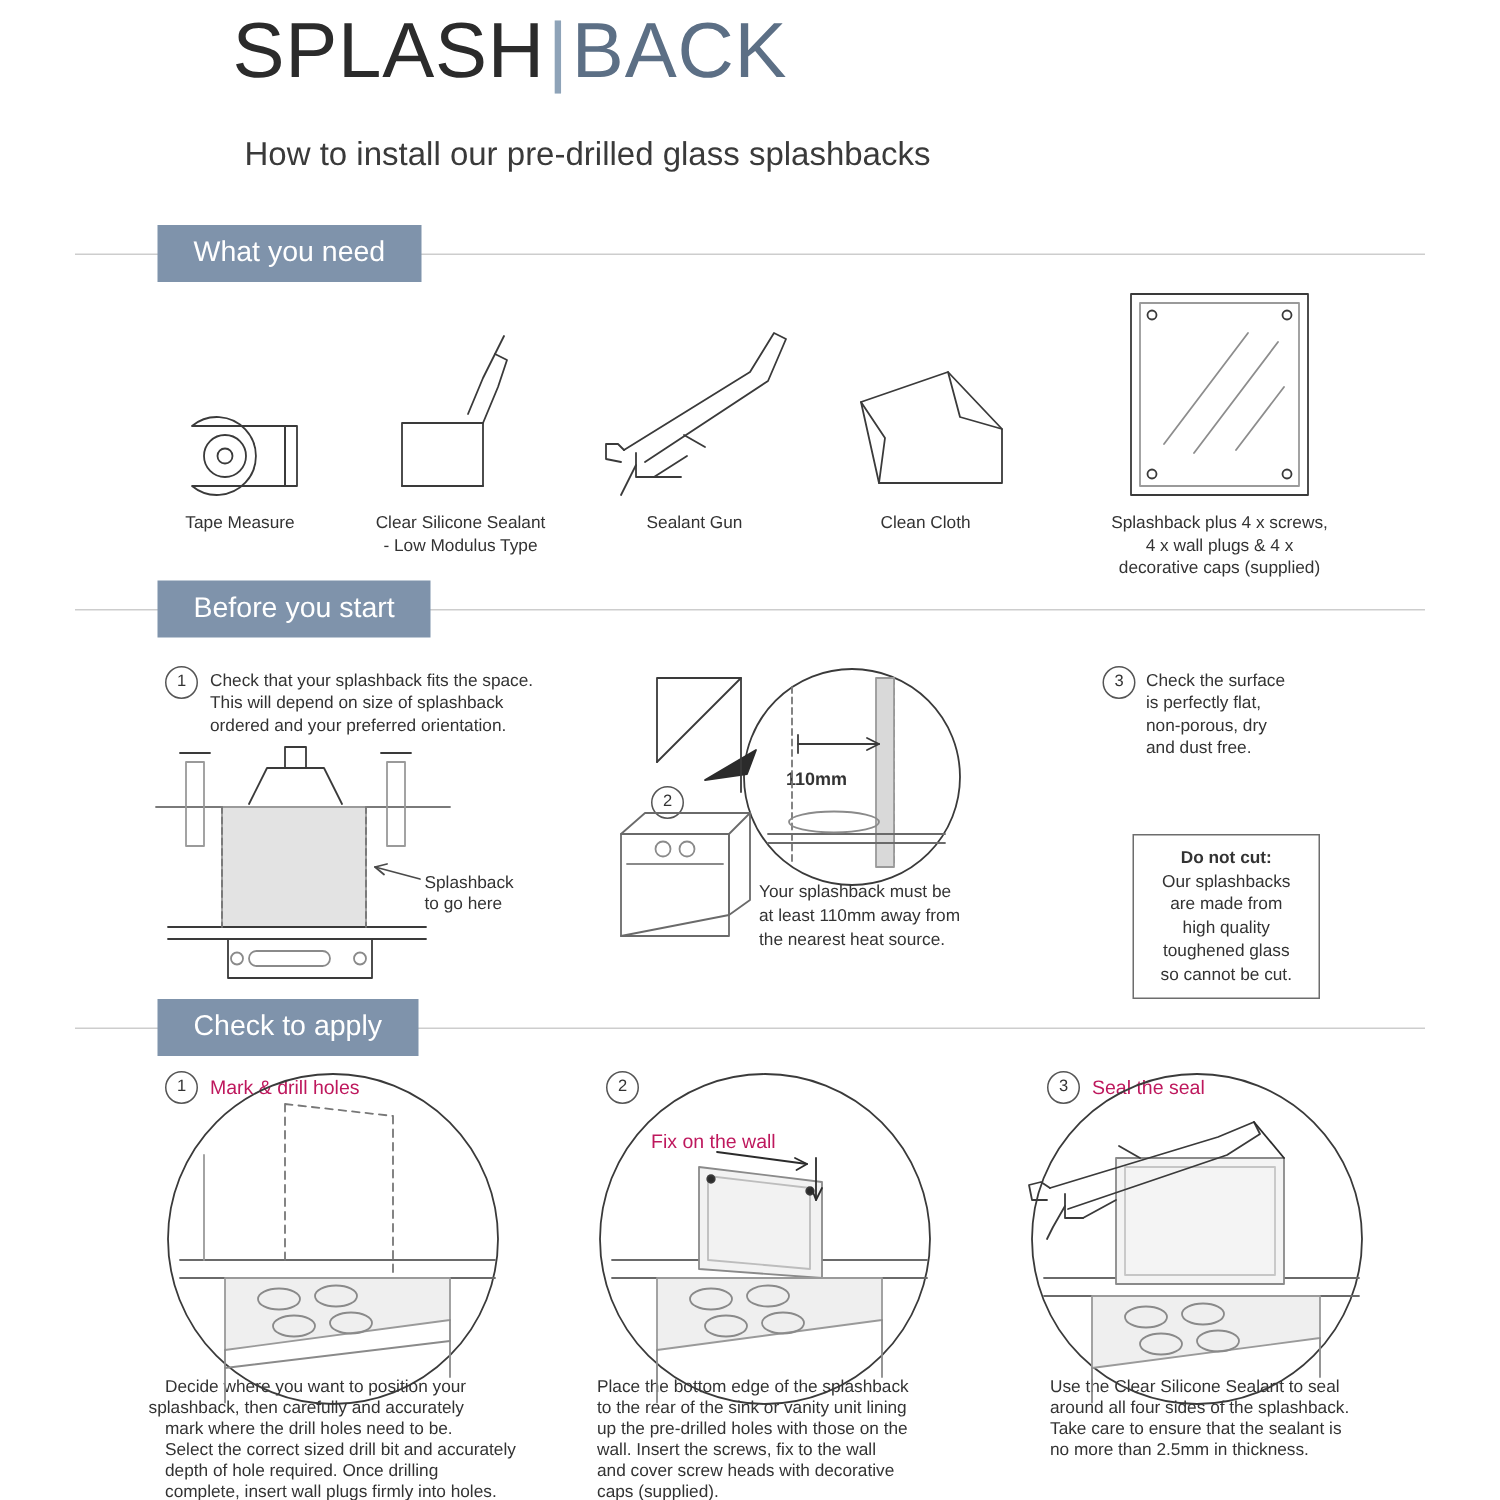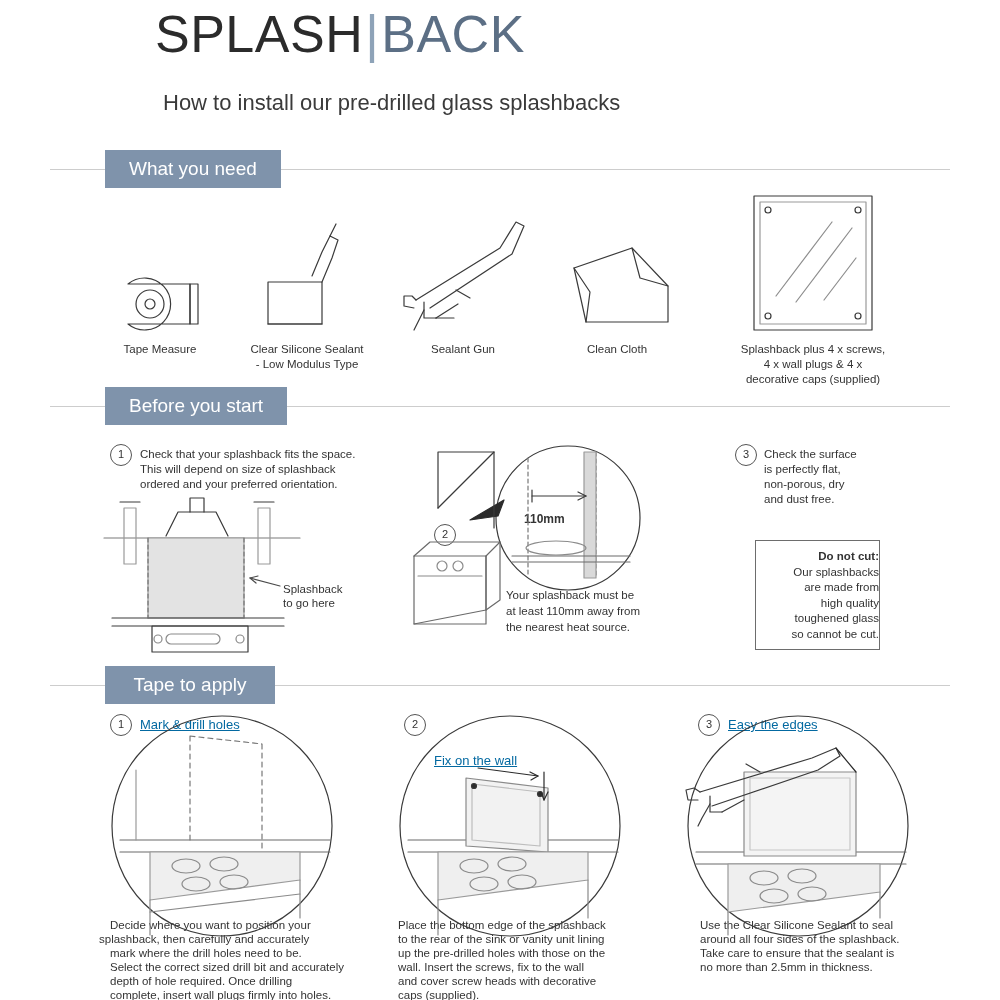--- a/index.html
+++ b/index.html
@@ -69,21 +69,21 @@
     left: 55px;
     top: 0;
     height: 38px;
     background: #7f93ab;
     color: #ffffff;
     font-size: 19px;
     line-height: 38px;
     padding: 0 24px 0 24px;
     min-width: 170px;
     box-sizing: border-box;
-    text-align: center;
+    text-align: left;
     white-space: nowrap;
   }
 
   
   .label {
     position: absolute;
     font-size: 11.5px;
     line-height: 15px;
     color: #333;
   }
@@ -102,22 +102,21 @@
     border-radius: 50%;
     font-size: 11px;
     line-height: 19px;
     text-align: center;
     color: #333;
     background: #fff;
   }
   .step-title {
     position: absolute;
     font-size: 13px;
-    color: #0369a1;
-    text-decoration: underline;
+    color: #be185d;
   }
   .box-note {
     position: absolute;
     border: 1px solid #6d6d6d;
     box-sizing: border-box;
     text-align: center;
     font-size: 11.5px;
     line-height: 15.5px;
     padding-top: 8px;
     color: #333;
@@ -148,21 +147,21 @@
     <div class="tab">What you need</div>
   </div>
 
   <div class="section-head" style="top:387px;">
     <div class="rule"></div>
     <div class="tab">Before you start</div>
   </div>
 
   <div class="section-head" style="top:666px;">
     <div class="rule"></div>
-    <div class="tab">Tape to apply</div>
+    <div class="tab">Check to apply</div>
   </div>
 
   <div class="label center" style="left:100px; top:342px; width:120px;">Tape Measure</div>
 
   <div class="label center" style="left:232px; top:342px; width:150px;">Clear Silicone Sealant</div>
   <div class="label center" style="left:232px; top:357px; width:150px;">- Low Modulus Type</div>
 
   <div class="label center" style="left:402px; top:342px; width:122px;">Sealant Gun</div>
 
   <div class="label center" style="left:556px; top:342px; width:122px;">Clean Cloth</div>
@@ -183,37 +182,37 @@
   <div class="label" style="left:506px; top:588px; width:200px;">Your splashback must be</div>
   <div class="label" style="left:506px; top:604px; width:200px;">at least 110mm away from</div>
   <div class="label" style="left:506px; top:620px; width:200px;">the nearest heat source.</div>
 
   <div class="num-circle" style="left:735px; top:444px;">3</div>
   <div class="label" style="left:764px; top:447px; width:170px;">Check the surface</div>
   <div class="label" style="left:764px; top:462px; width:170px;">is perfectly flat,</div>
   <div class="label" style="left:764px; top:477px; width:170px;">non-porous, dry</div>
   <div class="label" style="left:764px; top:492px; width:170px;">and dust free.</div>
 
-  <div class="box-note" style="left:755px; top:540px; width:125px; height:110px;text-align:right;">
+  <div class="box-note" style="left:755px; top:556px; width:125px; height:110px;">
     <b>Do not cut:</b><br>
     <span>Our splashbacks</span><br>
     <span>are made from</span><br>
     <span>high quality</span><br>
     <span>toughened glass</span><br>
     <span>so cannot be cut.</span>
   </div>
 
   <div class="num-circle" style="left:110px; top:714px;">1</div>
   <div class="step-title" style="left:140px; top:717px;">Mark &amp; drill holes</div>
 
   <div class="num-circle" style="left:404px; top:714px;">2</div>
   <div class="step-title" style="left:434px; top:717px;margin-top:36px;">Fix on the wall</div>
 
   <div class="num-circle" style="left:698px; top:714px;">3</div>
-  <div class="step-title" style="left:728px; top:717px;">Easy the edges</div>
+  <div class="step-title" style="left:728px; top:717px;">Seal the seal</div>
 
   <div class="para" style="left:110px; top:918px; width:270px;">Decide where you want to position your</div>
   <div class="para" style="left:99px; top:932px; width:270px;">splashback, then carefully and accurately</div>
   <div class="para" style="left:110px; top:946px; width:270px;">mark where the drill holes need to be.</div>
   <div class="para" style="left:110px; top:960px; width:290px;">Select the correct sized drill bit and accurately</div>
   <div class="para" style="left:110px; top:974px; width:290px;">depth of hole required. Once drilling</div>
   <div class="para" style="left:110px; top:988px; width:290px;">complete, insert wall plugs firmly into holes.</div>
 
   <div class="para" style="left:398px; top:918px; width:280px;">Place the bottom edge of the splashback</div>
   <div class="para" style="left:398px; top:932px; width:280px;">to the rear of the sink or vanity unit lining</div>

